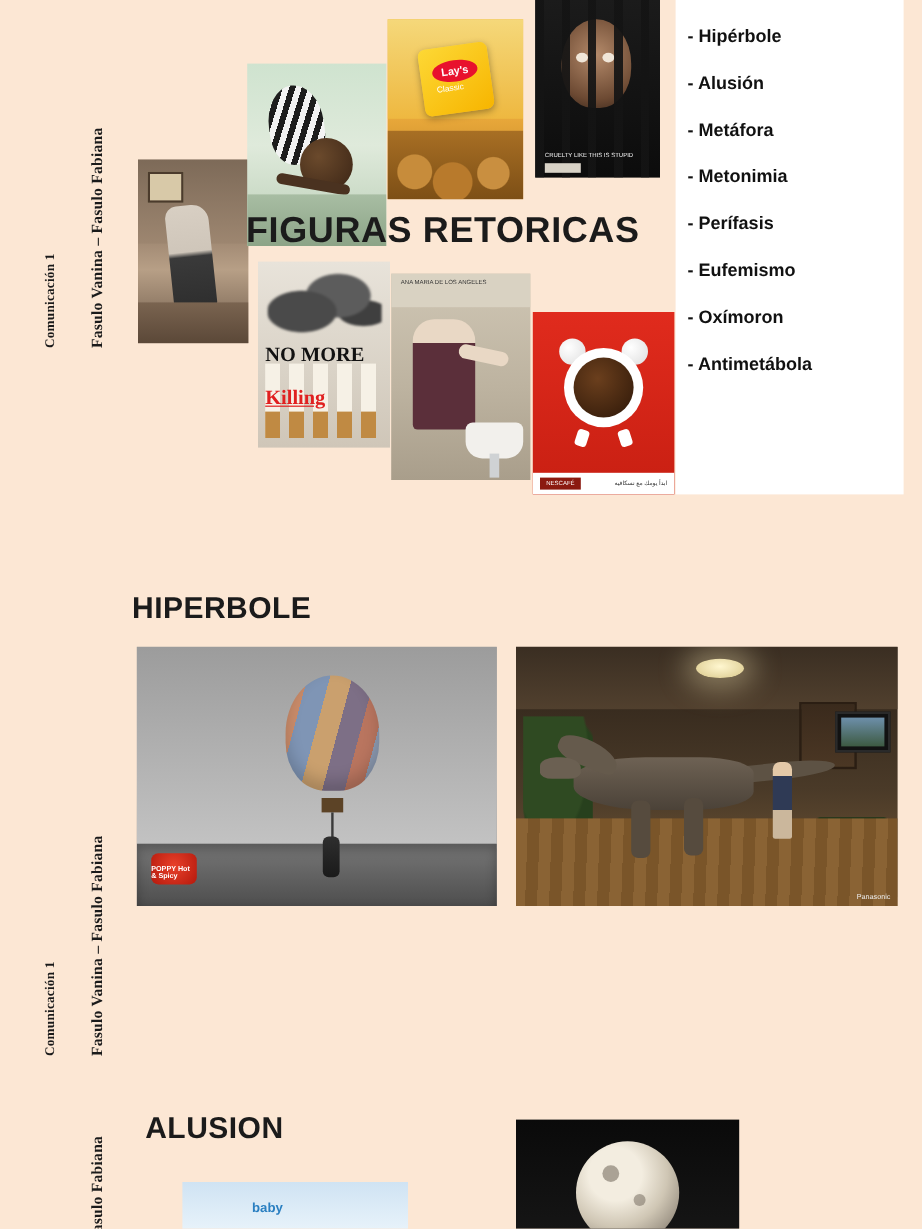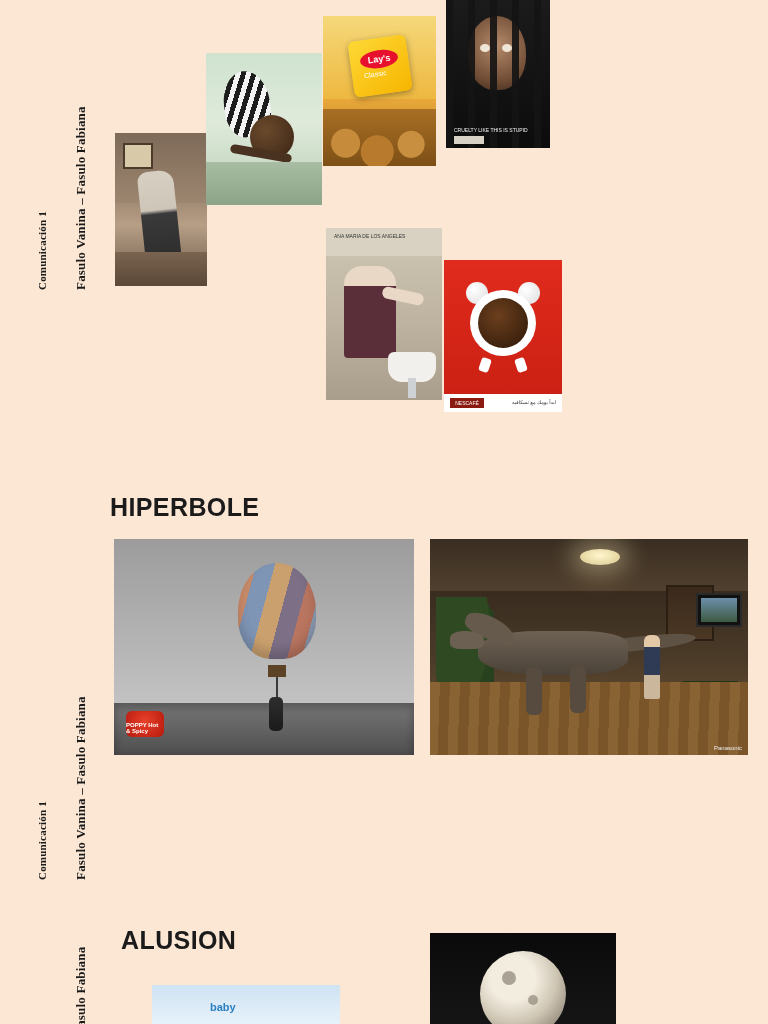--- a/index.html
+++ b/index.html
@@ -324,20 +324,28 @@
       <div class="face"></div>
         <div class="eye-l"></div>
         <div class="eye-r"></div>
         <div class="bars"></div>
       <div class="cap">CRUELTY
 LIKE THIS
 IS STUPID</div>
       <div class="brand"></div>
     </div>
 
+    <div class="img" id="img-nomore">
+      <div class="smoke"></div>
+        <div class="cigs"></div>
+        <div class="filters"></div>
+      <div class="t1">NO
+MORE</div>
+      <div class="t2">Killing</div>
+    </div>
 
     <div class="img" id="img-sink">
       <div class="topbar">
           <div class="tt">ANA MARIA DE LOS ANGELES</div>
         </div>
       <div class="person"></div>
         <div class="arm"></div>
         <div class="sink"></div>
         <div class="pipe"></div>
     </div>
@@ -348,21 +356,34 @@
       <div class="dial"></div>
         <div class="coffee"></div>
       <div class="foot-l"></div>
         <div class="foot-r"></div>
       <div class="band">
         <div class="nes">NESCAFÉ</div>
         <div class="ar">ابدأ يومك مع نسكافيه</div>
       </div>
     </div>
 
-
+    <div class="list-panel">
+      <ul>
+        <li>- Hipérbole</li>
+        <li>- Alusión</li>
+        <li>- Metáfora</li>
+        <li>- Metonimia</li>
+        <li>- Perífasis</li>
+        <li>- Eufemismo</li>
+        <li>- Oxímoron</li>
+        <li>- Antimetábola</li>
+      </ul>
+    </div>
+
+    <div class="title-main">FIGURAS RETORICAS</div>
   </div>
 
   <div>
     <div class="vlabel" style="left:33px; top:695px; height:185px;">
       <span class="small">Comunicación 1</span>
     </div>
     <div class="vlabel" style="left:72px; top:695px; height:185px;">
       <span class="big">Fasulo Vanina  –  Fasulo Fabiana</span>
     </div>
 

